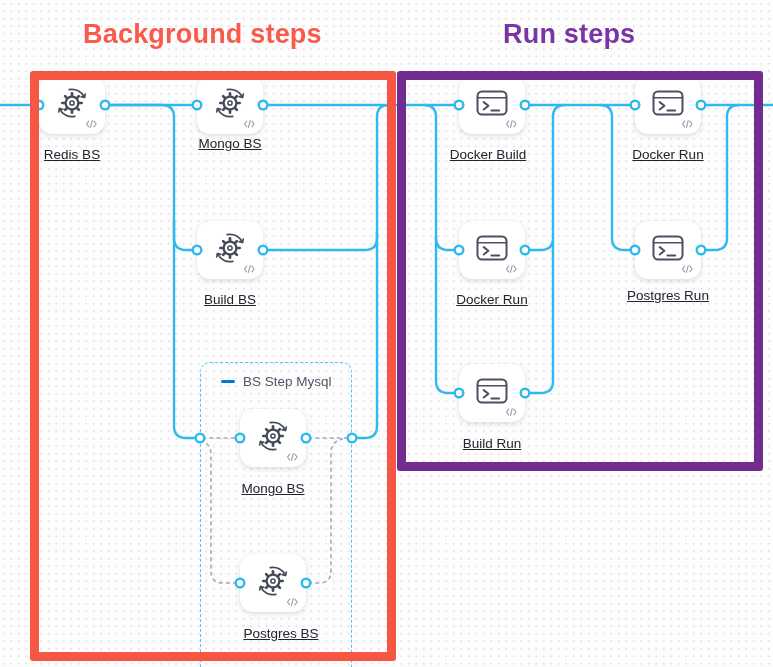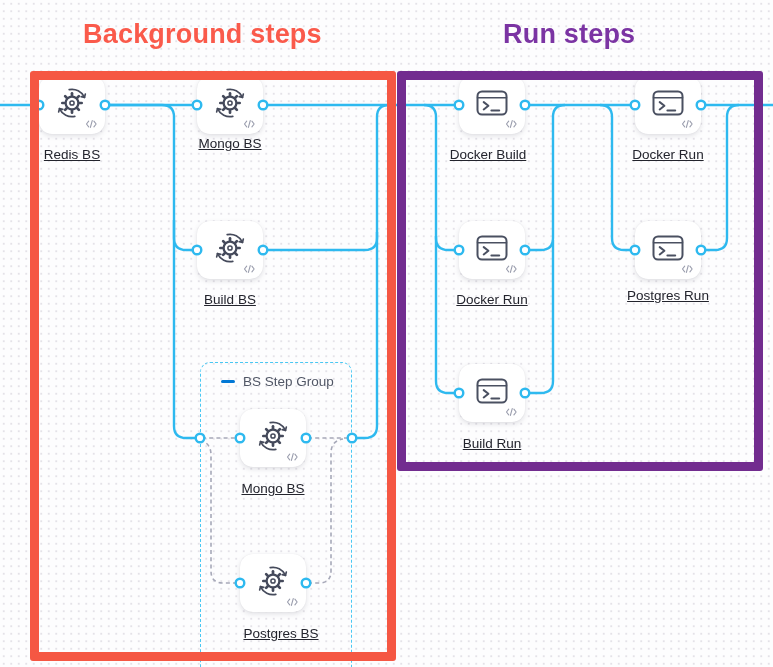--- a/index.html
+++ b/index.html
@@ -80,21 +80,21 @@
         <path d="M4 2 L1.6 5 L4 8"></path>
         <path d="M9.6 2 L12 5 L9.6 8"></path>
         <path d="M7.8 1.4 L5.8 8.6"></path>
       </g>
     </defs>
   </svg>
 
   <div class="group-box">
     <div class="group-header">
       <span class="minus"></span>
-      <span class="group-label">BS Step Group</span>
+      <span class="group-label">BS Step Mysql</span>
     </div>
   </div>
 
   <svg class="layer" style="z-index:1">
     <path class="edge" d="M0 105 H773"></path>
     <path class="edge" d="M105 105 H162 Q174 105 174 117 V426 Q174 438 186 438 H195"></path>
     <path class="edge" d="M174 220 V238 Q174 250 186 250 H197"></path>
     <path class="edge" d="M263 250 H365 Q377 250 377 238 V232"></path>
     <path class="edge" d="M352 438 H365 Q377 438 377 426 V117 Q377 105 389 105"></path>
     <path class="edge" d="M424 105 Q436 105 436 117 V238 Q436 250 448 250 H459"></path>

